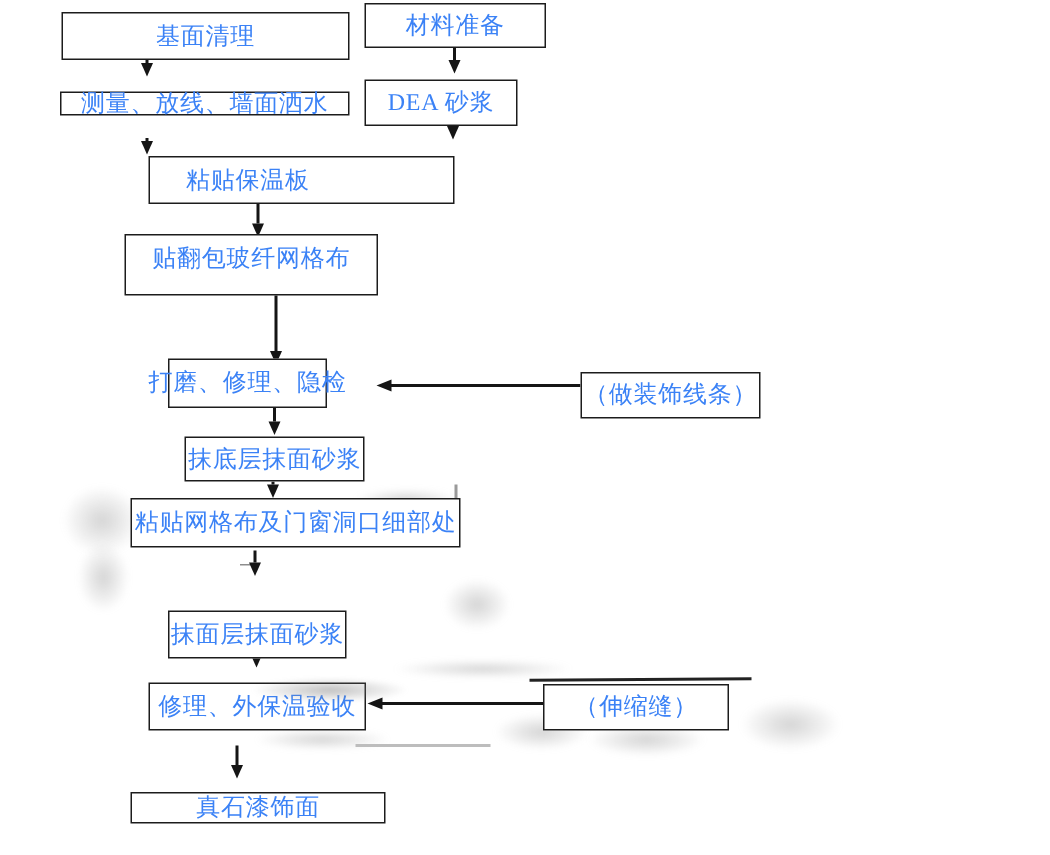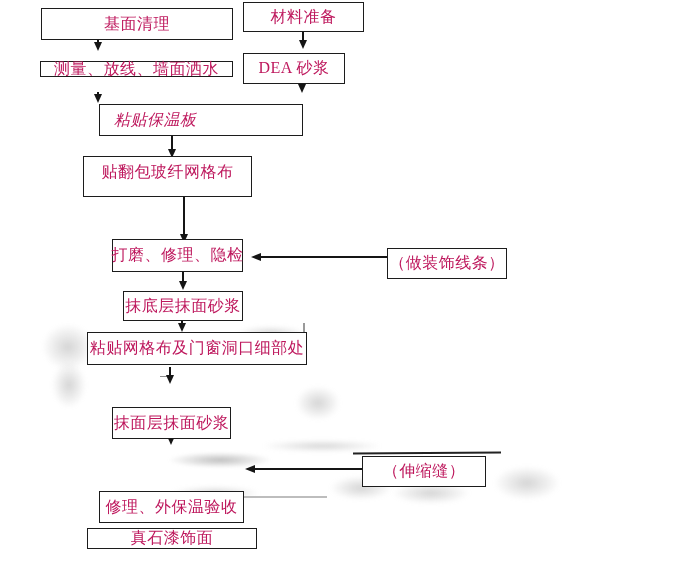--- a/index.html
+++ b/index.html
@@ -5,24 +5,24 @@
   html,body{margin:0;padding:0;background:#ffffff;}
   body{
     width:700px;height:570px;position:relative;overflow:hidden;
     font-family:"Liberation Serif","DejaVu Serif",serif;
   }
   #flowchart{position:absolute;left:0;top:0;width:700px;height:570px;}
   .flow-box{
     position:absolute;box-sizing:border-box;
     border:1.5px solid #1c1c1c;background:#ffffff;
     display:flex;align-items:center;justify-content:center;
-    font-size:16px;color:#be185d;letter-spacing:0.5px;
+    font-size:16px;color:#3b82f6;letter-spacing:0.5px;
     white-space:nowrap;z-index:3;
   }
-  .flow-box.align-left{justify-content:flex-start;padding-left:14px;font-style:italic;}
+  .flow-box.align-left{justify-content:flex-start;padding-left:24px;}
   .flow-box.text-high{align-items:flex-start;padding-top:5px;}
   .vline{position:absolute;width:1.6px;background:#151515;z-index:2;}
   .hline{position:absolute;height:1.6px;background:#151515;z-index:2;}
   .head-down{
     position:absolute;width:0;height:0;z-index:2;
     border-left:4.5px solid transparent;border-right:4.5px solid transparent;
     border-top:9px solid #151515;
   }
   .head-left{
     position:absolute;width:0;height:0;z-index:2;
@@ -46,26 +46,26 @@
 <body>
 
 <div id="flowchart">
   <div id="boxes-layer">
       <div class="flow-box" style="left: 41px; top: 8px; width: 192px; height: 32px;">基面清理</div>
       <div class="flow-box" style="left: 243px; top: 2px; width: 121px; height: 30px;">材料准备</div>
       <div class="flow-box" style="left: 40px; top: 61px; width: 193px; height: 16px;">测量、放线、墙面洒水</div>
       <div class="flow-box" style="left: 243px; top: 53px; width: 102px; height: 31px;">DEA 砂浆</div>
       <div class="flow-box align-left" style="left: 99px; top: 104px; width: 204px; height: 32px;">粘贴保温板</div>
       <div class="flow-box text-high" style="left: 83px; top: 156px; width: 169px; height: 41px;">贴翻包玻纤网格布</div>
-      <div class="flow-box" style="left: 112px; top: 239px; width: 131px; height: 33px;">打磨、修理、隐检</div>
+      <div class="flow-box" style="left: 112px; top: 239px; width: 106px; height: 33px;">打磨、修理、隐检</div>
       <div class="flow-box" style="left: 387px; top: 248px; width: 120px; height: 31px;">（做装饰线条）</div>
       <div class="flow-box" style="left: 123px; top: 291px; width: 120px; height: 30px; font-family: Liberation Serif, serif;">抹底层抹面砂浆</div>
       <div class="flow-box" style="left: 87px; top: 332px; width: 220px; height: 33px;">粘贴网格布及门窗洞口细部处</div>
       <div class="flow-box" style="left: 112px; top: 393px; width: 119px; height: 32px; margin-top: 14px;">抹面层抹面砂浆</div>
-      <div class="flow-box" style="left: 99px; top: 455px; width: 145px; height: 32px; margin-top: 36px;">修理、外保温验收</div>
+      <div class="flow-box" style="left: 99px; top: 455px; width: 145px; height: 32px;">修理、外保温验收</div>
       <div class="flow-box" style="left: 362px; top: 456px; width: 124px; height: 31px;">（伸缩缝）</div>
       <div class="flow-box" style="left: 87px; top: 528px; width: 170px; height: 21px; font-family: Liberation Mono, monospace;">真石漆饰面</div>
     </div>
   <div id="arrows-layer">
       <div class="vline" style="left: 97.2px; top: 29px; height: 13px;"></div>
       <div class="head-down" style="left: 93.5px; top: 42px;"></div>
       <div class="vline" style="left: 302.2px; top: 32px; height: 8px;"></div>
       <div class="head-down" style="left: 298.5px; top: 40px;"></div>
       <div class="vline" style="left: 97.2px; top: 92px; height: 2px;"></div>
       <div class="head-down" style="left: 93.5px; top: 94px;"></div>

